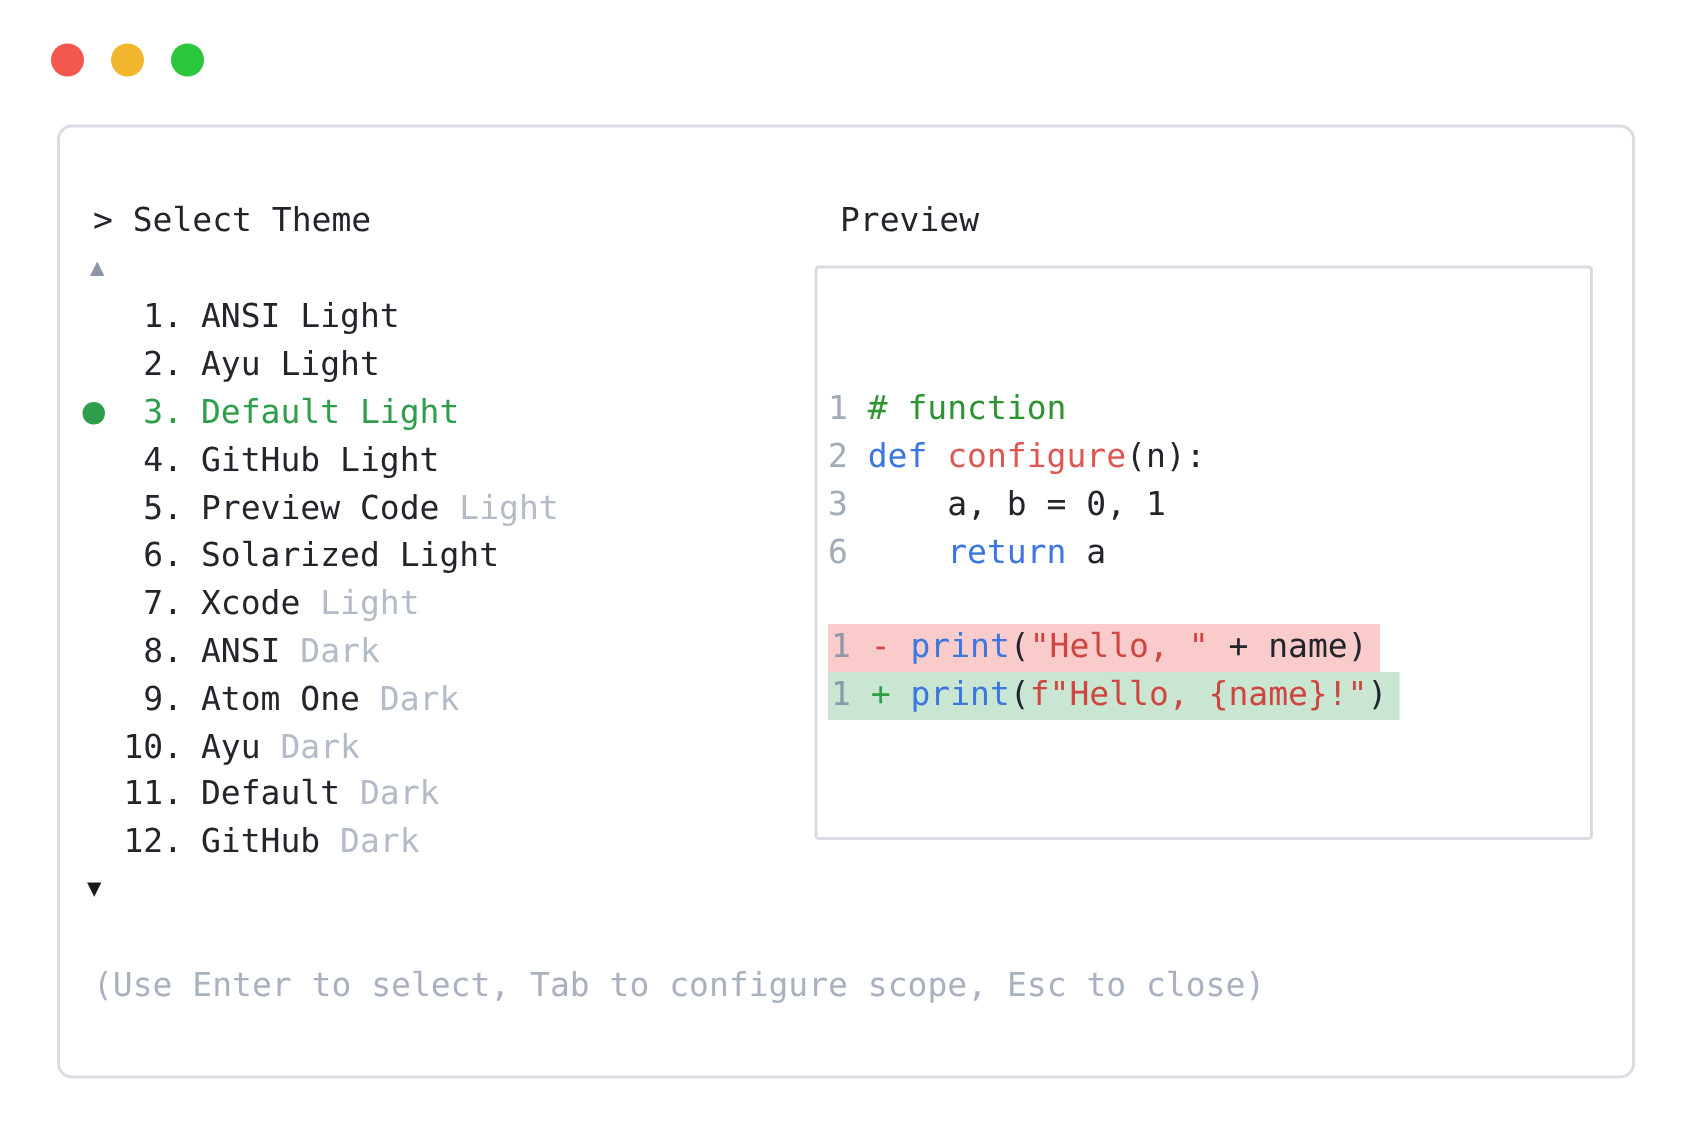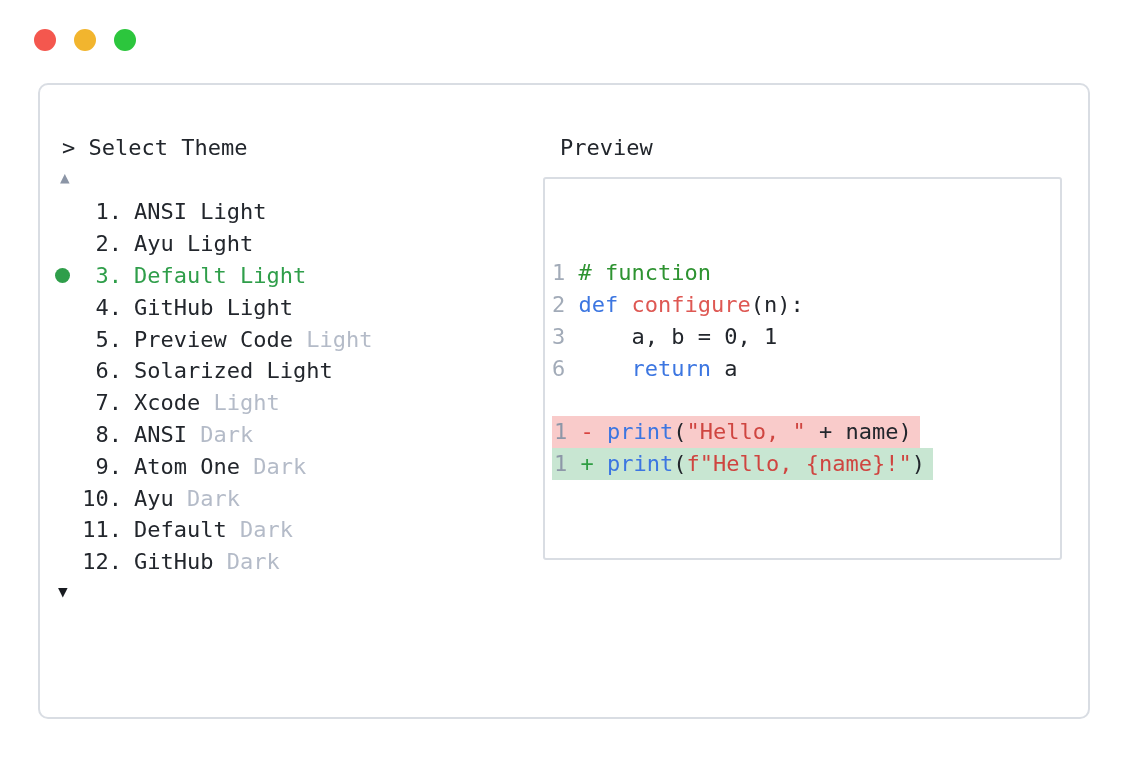--- a/index.html
+++ b/index.html
@@ -126,20 +126,21 @@
         <div class="theme-row"><span class="dot-box"></span><span class="t-num">7.</span><span class="t-name">Xcode </span><span class="t-variant muted">Light</span></div>
         <div class="theme-row"><span class="dot-box"></span><span class="t-num">8.</span><span class="t-name">ANSI </span><span class="t-variant muted">Dark</span></div>
         <div class="theme-row"><span class="dot-box"></span><span class="t-num">9.</span><span class="t-name">Atom One </span><span class="t-variant muted">Dark</span></div>
         <div class="theme-row"><span class="dot-box"></span><span class="t-num">10.</span><span class="t-name">Ayu </span><span class="t-variant muted">Dark</span></div>
         <div class="theme-row"><span class="dot-box"></span><span class="t-num">11.</span><span class="t-name">Default </span><span class="t-variant muted">Dark</span></div>
         <div class="theme-row"><span class="dot-box"></span><span class="t-num">12.</span><span class="t-name">GitHub </span><span class="t-variant muted">Dark</span></div>
       </div>
 
     <div class="scroll-down">▼</div>
 
+    <div class="help">(Use Enter to select, Tab to configure scope, Esc to close)</div>
 
     <div class="preview-title">Preview</div>
 
     <div class="preview-box" id="preview-box">
         <div class="code-line"><span class="tok-linenum">1 </span><span class="tok-comment"># function</span></div>
         <div class="code-line"><span class="tok-linenum">2 </span><span class="tok-keyword">def</span><span class="tok-plain"> </span><span class="tok-function">configure</span><span class="tok-plain">(n):</span></div>
         <div class="code-line"><span class="tok-linenum">3 </span><span class="tok-plain">    a, b = 0, 1</span></div>
         <div class="code-line"><span class="tok-linenum">6 </span><span class="tok-plain">    </span><span class="tok-keyword">return</span><span class="tok-plain"> a</span></div>
         <div class="code-line"></div>
         <div class="code-line"><span class="diff-chip removed"><span class="tok-chipnum">1 </span><span class="tok-minus">- </span><span class="tok-keyword">print</span><span class="tok-plain">(</span><span class="tok-string">"Hello, "</span><span class="tok-plain"> + name)</span></span></div>

